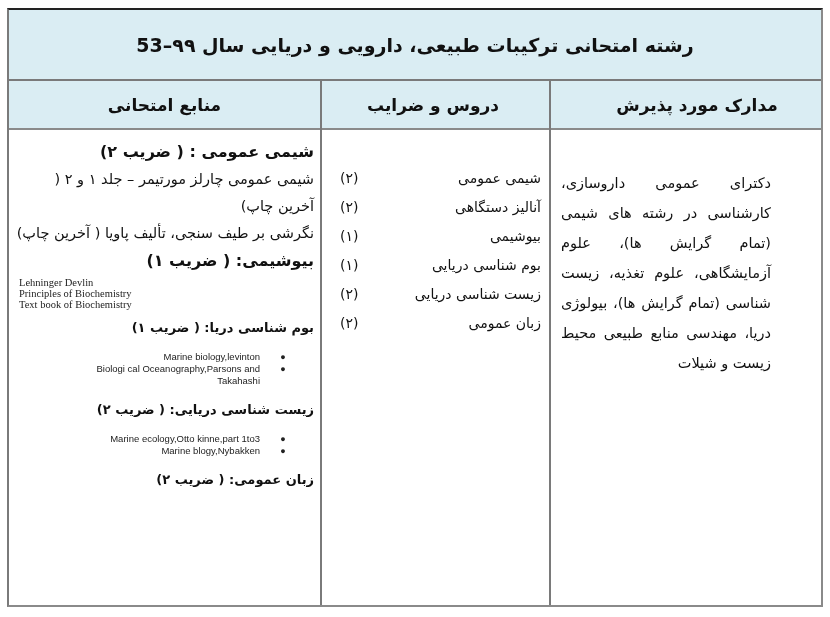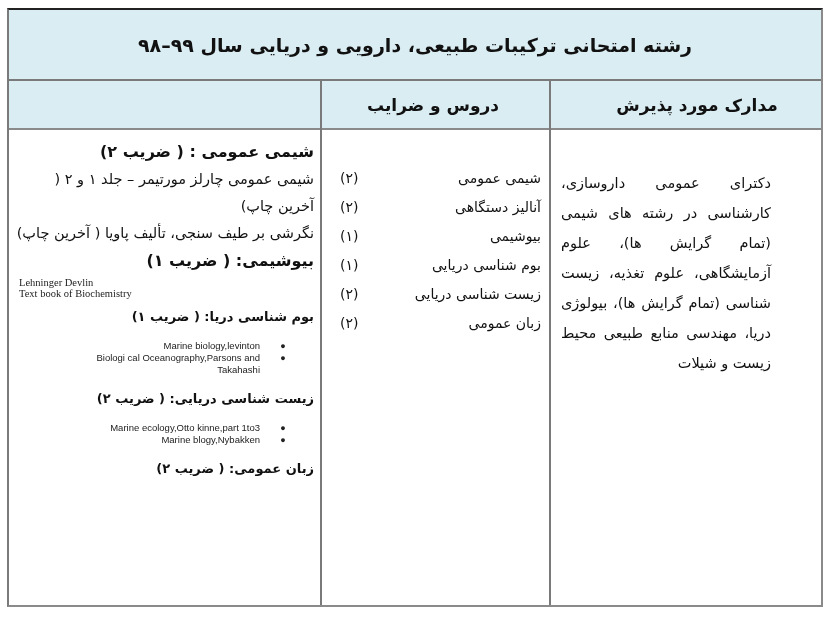--- a/index.html
+++ b/index.html
@@ -37,26 +37,27 @@
   .course { display: flex; justify-content: space-between; font-size: 14px; line-height: 29px; }
   .course .coef { direction: rtl; padding-left: 10px; }
 
   .degrees-text { font-size: 14.5px; line-height: 30px; text-align: justify; text-align-last: right; }
 </style>
 </head>
 <body>
 
 <div class="tbl">
   <div class="title-row">
-    <span>رشته امتحانی ترکیبات طبیعی، دارویی و دریایی سال ۹۹–۹۸</span>
+    <span>رشته امتحانی ترکیبات طبیعی، دارویی و دریایی سال ۹۹–53</span>
   </div>
 
   <div class="header-row">
     <div class="hcell" style="left:542px;width:292px;">مدارک مورد پذیرش</div>
     <div class="hcell" style="left:313px;width:222px;">دروس و ضرایب</div>
+    <div class="hcell" style="left:0;width:311px;">منابع امتحانی</div>
   </div>
 
   <div class="vline" style="left:311px;"></div>
   <div class="vline" style="left:540px;"></div>
 
   <div class="body-row">
 
     <div class="col col-degrees">
       <div class="degrees-text">دکترای عمومی داروسازی، کارشناسی در رشته های شیمی (تمام گرایش ها)، علوم آزمایشگاهی، علوم تغذیه، زیست شناسی (تمام گرایش ها)، بیولوژی دریا، مهندسی منابع طبیعی محیط زیست و شیلات</div>
     </div>
@@ -90,20 +91,21 @@
 
     <div class="col col-sources">
       <div class="src-heading">شیمی عمومی : ( ضریب ۲)</div>
       <div class="src-text">شیمی عمومی چارلز مورتیمر – جلد ۱ و ۲ ( آخرین چاپ)</div>
 
       <div class="src-text">نگرشی بر طیف سنجی، تألیف پاویا ( آخرین چاپ)</div>
 
       <div class="src-heading">بیوشیمی: ( ضریب ۱)</div>
       <div class="src-latin">
         <div>Lehninger Devlin</div>
+        <div>Principles of Biochemistry</div>
         <div>Text book of Biochemistry</div>
       </div>
 
       <div class="src-heading big">بوم شناسی دریا: ( ضریب ۱)</div>
       <ul class="bul-list">
         <li class="bul-item">
           <span class="txt">Marine biology,levinton</span>
           <span class="dot">●</span>
         </li>
         <li class="bul-item">

